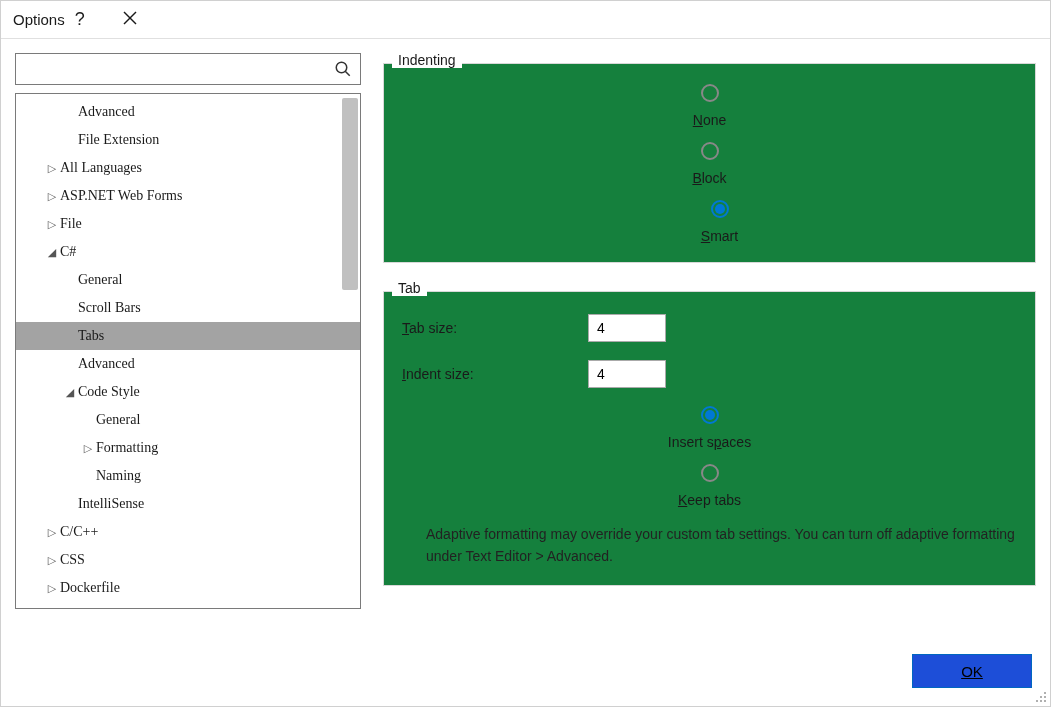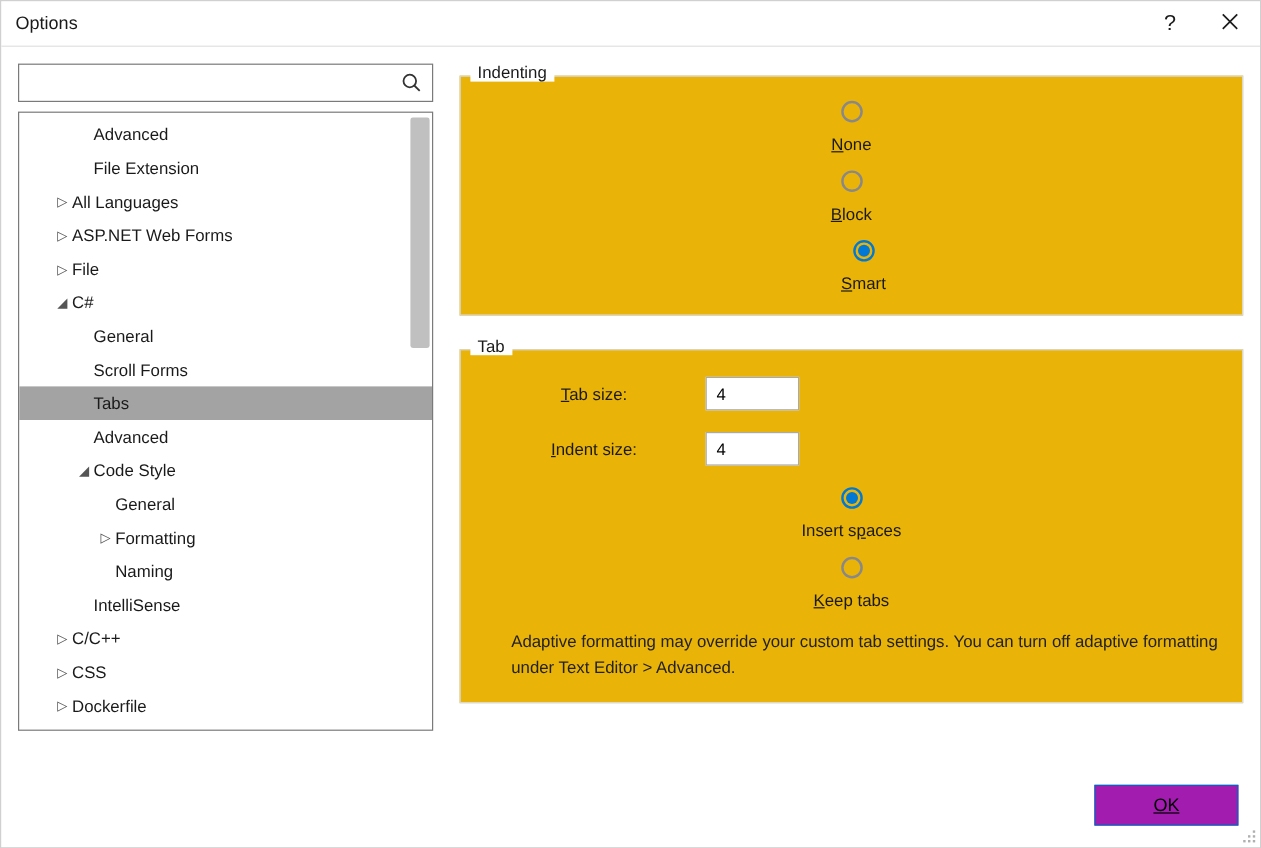--- a/index.html
+++ b/index.html
@@ -12,39 +12,38 @@
       height: 707px;
       overflow: hidden;
       position: relative;
       border: 1px solid #d0d0d0;
     }
 
     
     .titlebar {
       display: flex;
       align-items: center;
-      justify-content: space-between;
       height: 38px;
       padding: 0 8px 0 12px;
       border-bottom: 1px solid #e0e0e0;
     }
     .titlebar .title { font-size: 15px; }
     .titlebar .controls { display: flex; gap: 18px; align-items: center; }
     .titlebar .controls span { font-size: 18px; padding: 4px 10px; cursor: pointer; }
 
     
     .content {
       display: flex;
       padding: 14px 14px 0 14px;
       gap: 22px;
       height: 594px;
     }
 
     
-    .left-col { width: 346px; display: flex; flex-direction: column; }
+    .left-col { width: 346px; display: flex; flex-direction: column; font-family: Liberation Serif, serif; }
     .searchbox {
       display: flex;
       align-items: center;
       justify-content: flex-end;
       border: 1px solid #7a7a7a;
       height: 32px;
       padding: 0 8px;
       background: #fff;
     }
     .searchbox svg { width: 18px; height: 18px; fill: none; stroke: #333; stroke-width: 2; }
@@ -85,21 +84,21 @@
       width: 16px;
       height: 192px;
       background: #c0c0c0;
       border-radius: 2px;
     }
 
     
     .right-col { flex: 1; padding-top: 2px; }
     .group {
       border: 1px solid #d8d8d8;
-      background: #eab308;
+      background: #15803d;
       padding: 14px 18px 18px 18px;
       margin-bottom: 16px;
       position: relative;
     }
     .group-label {
       position: absolute;
       top: -12px;
       left: 8px;
       background: #fff;
       padding: 0 6px;
@@ -114,38 +113,38 @@
       flex-shrink: 0;
     }
     .radio.checked { border-color: #0078d4; }
     .radio.checked::after {
       content: ""; width: 10px; height: 10px; border-radius: 50%;
       background: #0078d4;
     }
     .u { text-decoration: underline; }
 
     .field-row { display: flex; align-items: center; margin: 8px 0 18px 0; }
-    .field-row .flabel { width: 186px; text-align: center; }
+    .field-row .flabel { width: 186px; }
     .field-row input {
       width: 78px; height: 28px; border: 1px solid #aaa;
       padding: 0 8px; font-size: 14px; background: #fff;
     }
     .hint { margin-top: 16px; line-height: 1.55; color: #222; margin-left: 24px; }
 
     
     .buttons {
       position: absolute;
       bottom: 18px;
       right: 18px;
       display: flex;
       gap: 16px;
     }
     .btn {
       width: 120px; height: 34px; border: 1px solid #999;
-      background: #a21caf; font-size: 15px; cursor: pointer; text-decoration: underline;
+      background: #1d4ed8; font-size: 15px; cursor: pointer; text-decoration: underline;
     }
     .btn.primary { border: 1.5px solid #0067c0; }
 
     
     .grip {
       position: absolute;
       right: 2px; bottom: 2px;
       width: 14px; height: 14px;
     }
     .grip span {
@@ -202,21 +201,21 @@
           <div class="node ind0">
             <span class="exp">◢</span>
             <span class="lbl">C#</span>
           </div>
           <div class="node ind1">
             <span class="exp"></span>
             <span class="lbl">General</span>
           </div>
           <div class="node ind1">
             <span class="exp"></span>
-            <span class="lbl">Scroll Forms</span>
+            <span class="lbl">Scroll Bars</span>
           </div>
           <div class="node ind1 selected">
             <span class="exp"></span>
             <span class="lbl">Tabs</span>
           </div>
           <div class="node ind1">
             <span class="exp"></span>
             <span class="lbl">Advanced</span>
           </div>
           <div class="node ind1">

